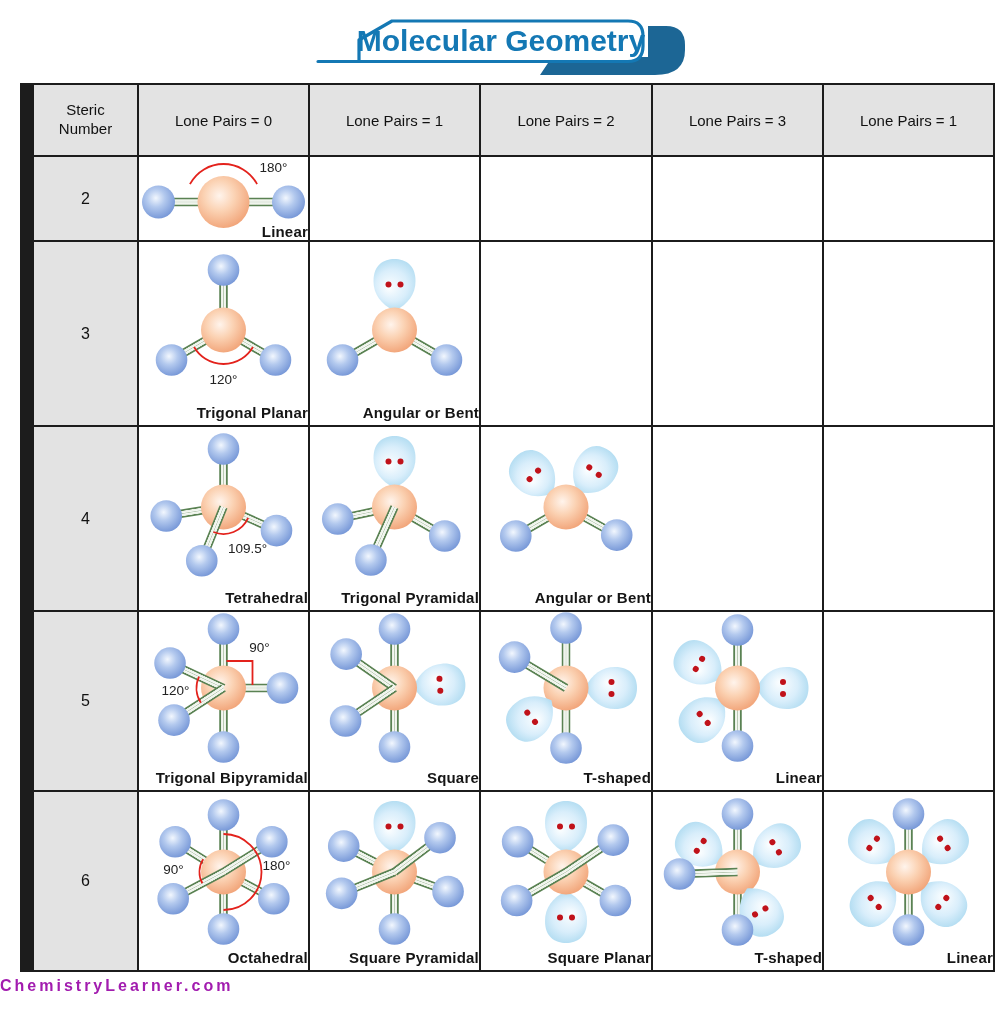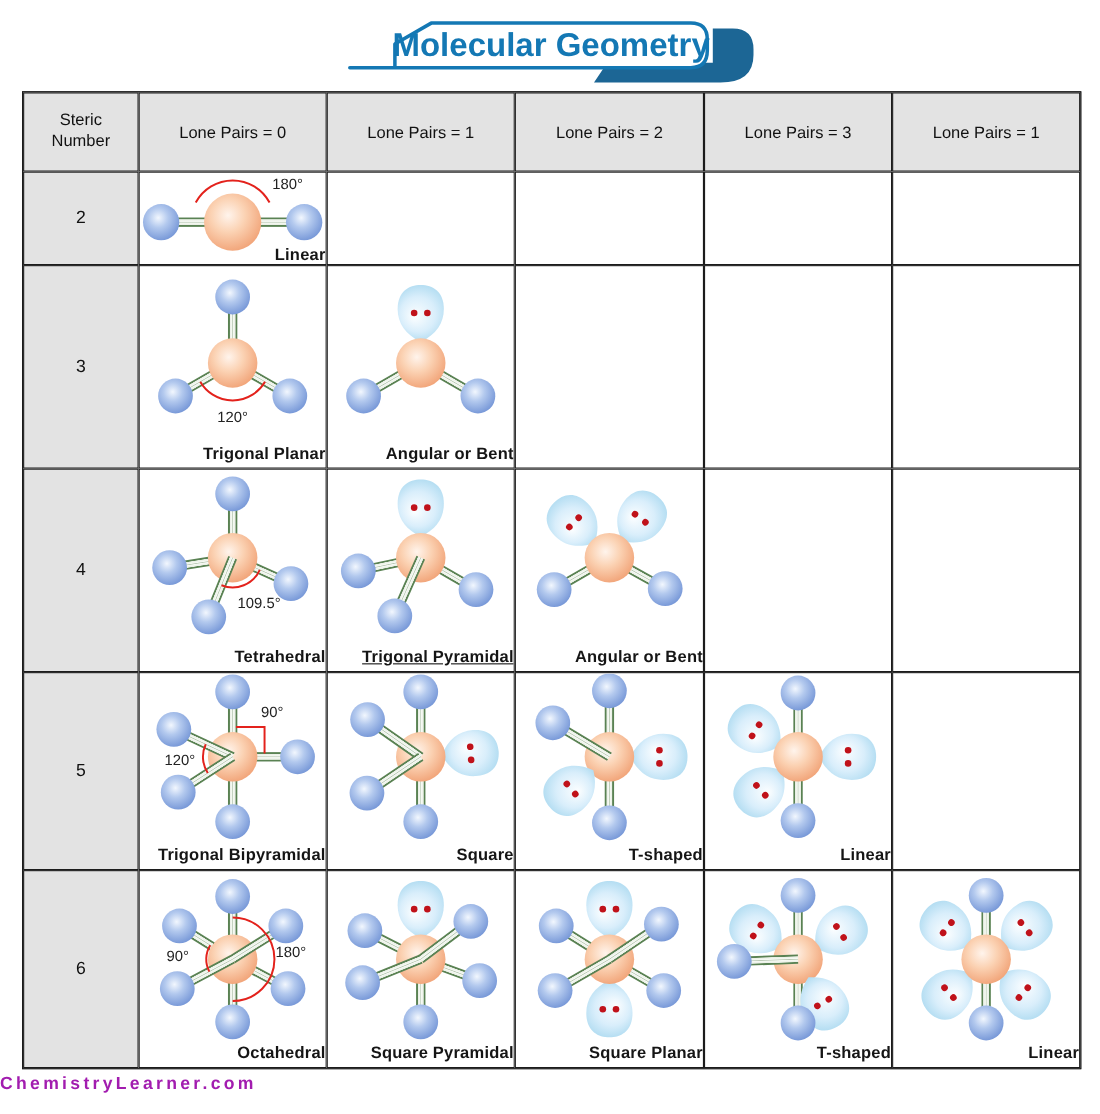--- a/index.html
+++ b/index.html
@@ -27,21 +27,21 @@
 </style>
 </head>
 <body>
 
 <svg class="title-svg" width="1000" height="83" viewBox="0 0 1000 83">
   <path class="ribbon" d="M 540 75 L 552 57 L 648 57 L 648 26 L 666 26 Q 685 26 685 45 L 685 50 Q 685 75 655 75 Z"></path>
   <path class="tbox" d="M 318 61.5 L 628 61.5 Q 643 61.5 643 46 L 643 36 Q 643 21 628 21 L 392 21 L 359 40 L 359 61.5 Z"></path>
   <text class="ttext" x="501" y="51">Molecular Geometry</text>
 </svg>
 
-<div class="grid" id="grid" style="grid-template-columns: 105px 171px 171px 172px 171px 171px; grid-template-rows: 72px 85px 185px 185px 180px 180px;">
+<div class="grid" id="grid" style="grid-template-columns: 105px 171px 171px 172px 171px 171px; grid-template-rows: 72px 85px 185px 185px 180px 180px; padding-left: 12px;">
     <div class="hdr corner">Steric
 Number</div>
     <div class="hdr">Lone Pairs = 0</div>
     <div class="hdr">Lone Pairs = 1</div>
     <div class="hdr">Lone Pairs = 2</div>
     <div class="hdr">Lone Pairs = 3</div>
     <div class="hdr">Lone Pairs = 1</div>
     <div class="steric">2</div>
     <div class="cellm">
       <div class="geo-label" style="bottom: 0px;">Linear</div>
@@ -237,21 +237,21 @@
         </g>
         <circle cx="84.5" cy="22" r="15.8" fill="url(#g2x0b)"></circle>
         <circle cx="27.214076245482012" cy="89.07319897233339" r="15.8" fill="url(#g2x0b)"></circle>
         <circle cx="62.77281758187709" cy="133.77666356487367" r="15.8" fill="url(#g2x0b)"></circle>
         <circle cx="137.48563654327086" cy="103.5907252983964" r="15.8" fill="url(#g2x0b)"></circle>
         <path d="M 74.38562197777037 105.03396407330325 A 27 27 0 0 0 109.16572735635023 90.9818893630466" class="ann-line"></path>
         <text x="108.5" y="126" class="ann-text">109.5°</text>
       </svg>
     </div>
     <div class="cellm">
-      <div class="geo-label" style="bottom: 4px; text-decoration: underline;">Trigonal Pyramidal</div>
+      <div class="geo-label" style="bottom: 4px;">Trigonal Pyramidal</div>
       <svg viewBox="0 0 169 183" width="169" height="183" class="mol-svg">
         <defs>
           <radialGradient id="g2x1o" cx="0.42" cy="0.38" r="0.66">
             <stop offset="0" stop-color="#fff4ec"></stop>
             <stop offset="0.45" stop-color="#fbd2b3"></stop>
             <stop offset="1" stop-color="#f1a276"></stop>
           </radialGradient>
           <radialGradient id="g2x1b" cx="0.42" cy="0.38" r="0.68">
             <stop offset="0" stop-color="#f2f7fe"></stop>
             <stop offset="0.4" stop-color="#b3c9ee"></stop>

